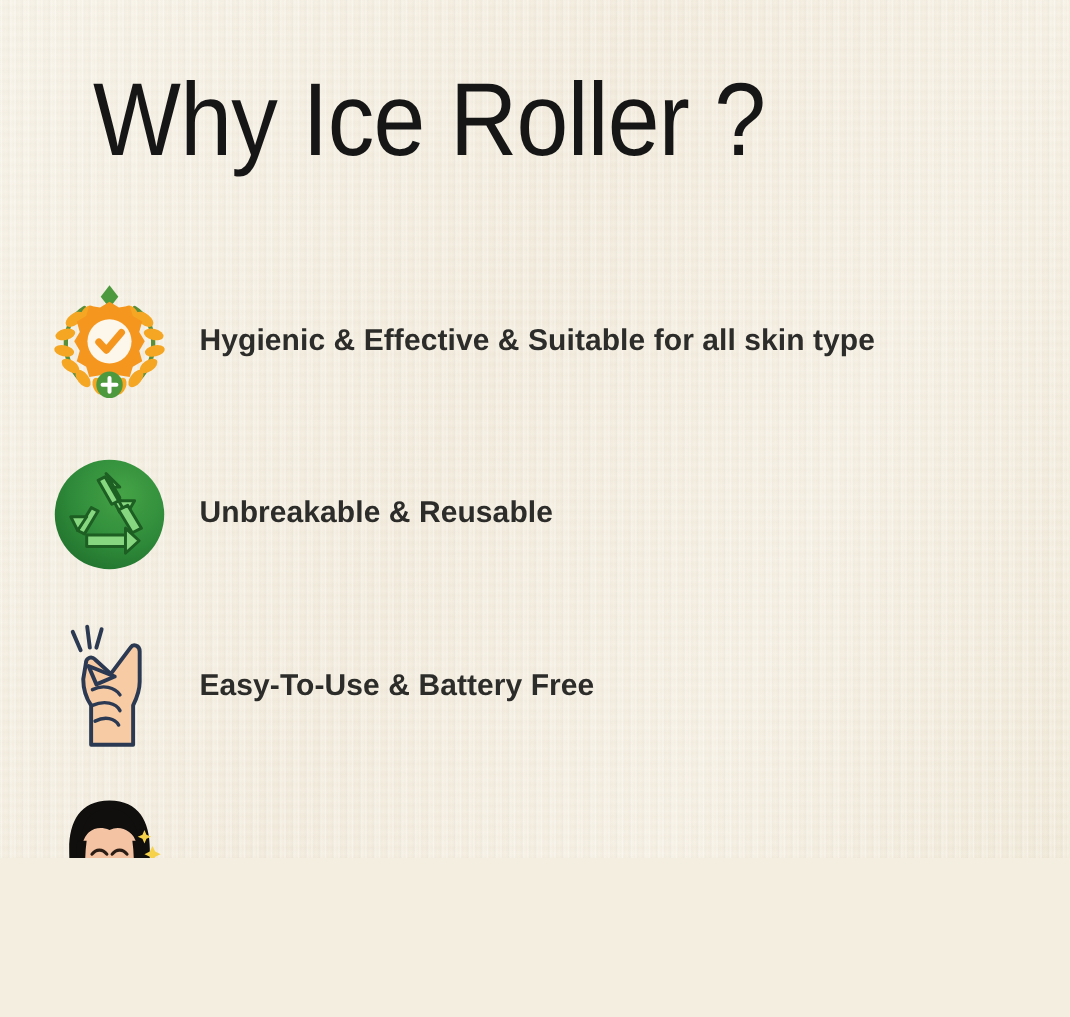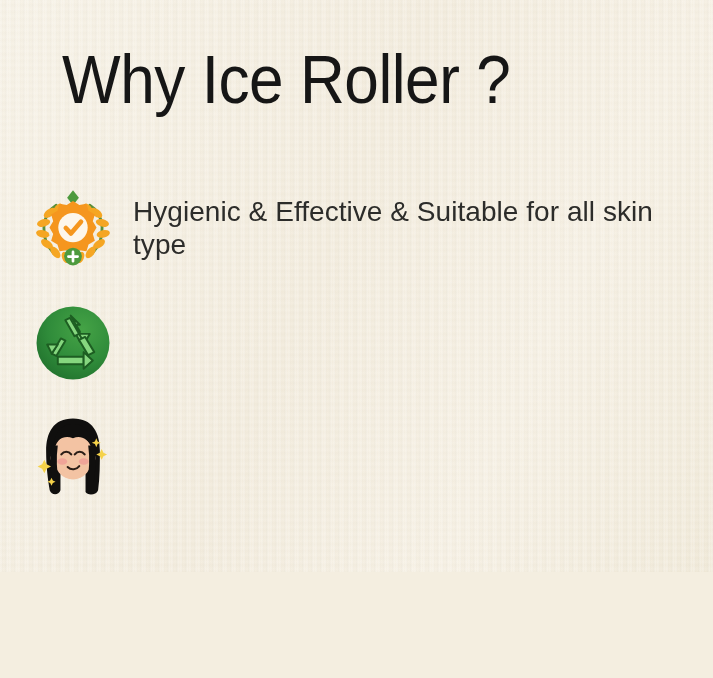--- a/index.html
+++ b/index.html
@@ -82,24 +82,24 @@
     display: block;
   }
   .feature .feature-text {
     position: absolute;
     left: 133px;
     top: 0;
     width: 560px;
     height: 115px;
     display: flex;
     align-items: center;
-    font-size: 28px;
+    font-size: 20px;
     line-height: 33px;
     color: #2c2c2a;
-    font-weight: 400;
+    font-weight: 700;
     letter-spacing: 0.05px;
   }
   .feature.wrap2 .feature-text {
     display: block;
     padding-top: 29px;
     width: 500px;
     text-align: justify;
   }
   .feature.wrap2 .feature-text::after {
     content: "";
@@ -181,22 +181,57 @@
             <path d="M34 44 L22 64 L28 67 L40 47 Z"></path>
             <path d="M22 64 L16 52 L30 52 Z"></path>
 
             <path d="M30 68 L30 78 L64 78 L64 68 Z"></path>
             <path d="M64 84 L76 73 L64 62 Z"></path>
 
             <path d="M66 42 L78 62 L70 66 L58 46 Z"></path>
           </g>
         </svg>
       </div>
-    </div>
-
+      <div class="feature-text">Unbreakable &amp; Reusable</div>
+    </div>
+
+    <div class="feature">
+      <div class="icon-wrap">
+        <svg width="72" height="84" viewBox="0 0 80 96" aria-hidden="true">
+          <g stroke="#2b3a52" stroke-width="3" stroke-linecap="round" stroke-linejoin="round" fill="none">
+
+            <path d="M12 6 L18 20"></path>
+            <path d="M23 2 L25 18"></path>
+            <path d="M34 4 L30 18"></path>
+          </g>
+
+          <path d="M22 30
+                   C22 26 26 24 29 27
+                   L41 38
+                   L56 18
+                   C58 15 63 16 63 21
+                   L63 44
+                   C63 52 60 58 58 62
+                   L58 92
+                   L26 92
+                   L26 62
+                   C22 56 20 48 20 42
+                   Z" fill="#f7cba4" stroke="#2b3a52" stroke-width="3" stroke-linejoin="round"></path>
+
+          <path d="M24 32 L44 40 L30 46 Z" fill="#f7cba4" stroke="#2b3a52" stroke-width="3" stroke-linejoin="round"></path>
+
+          <g stroke="#2b3a52" stroke-width="2.6" fill="none" stroke-linecap="round">
+            <path d="M27 50 C35 46 44 48 48 54"></path>
+            <path d="M27 62 C36 58 45 60 48 66"></path>
+            <path d="M29 74 C37 70 44 72 47 77"></path>
+          </g>
+        </svg>
+      </div>
+      <div class="feature-text">Easy-To-Use &amp; Battery Free</div>
+    </div>
 
     <div class="feature wrap2">
       <div class="icon-wrap">
         <svg width="80" height="86" viewBox="0 0 88 96" aria-hidden="true">
 
           <path d="M44 4
                    C22 4 14 20 14 40
                    C14 58 16 72 18 84
                    C20 90 28 90 30 84
                    L30 60 L58 60 L58 86

